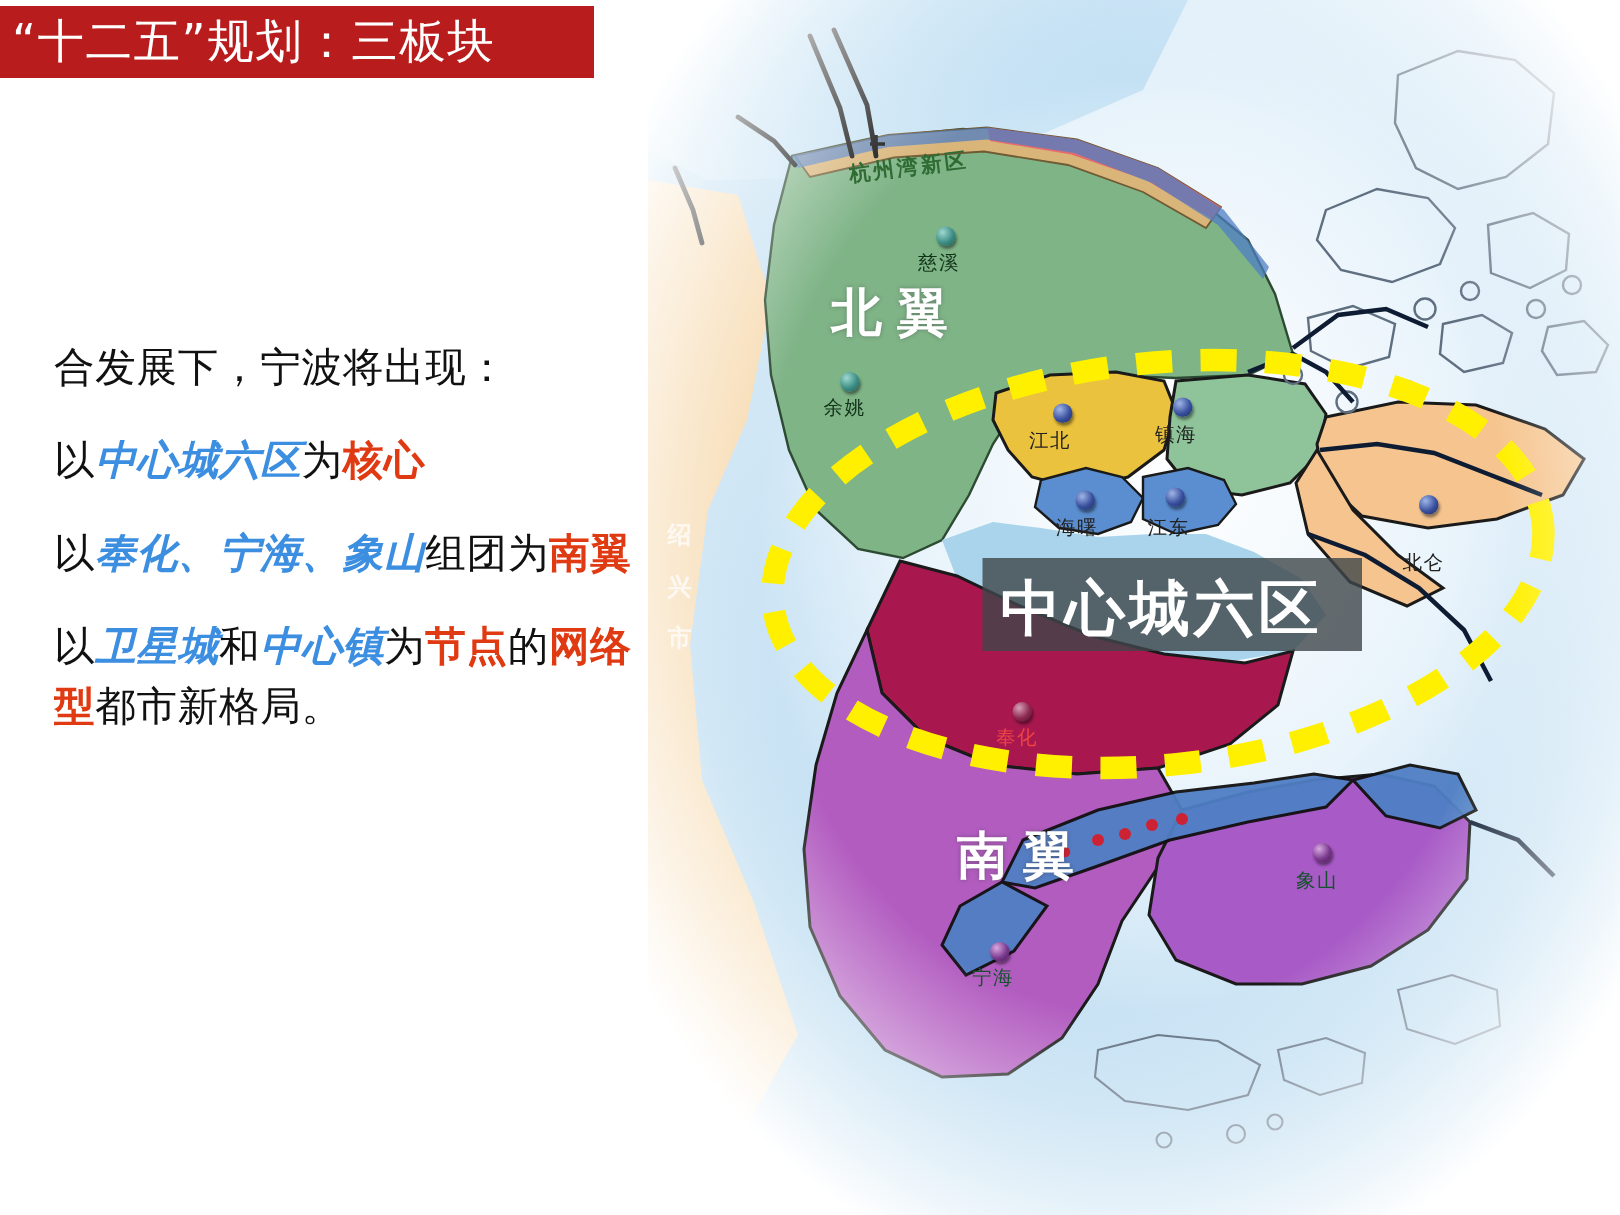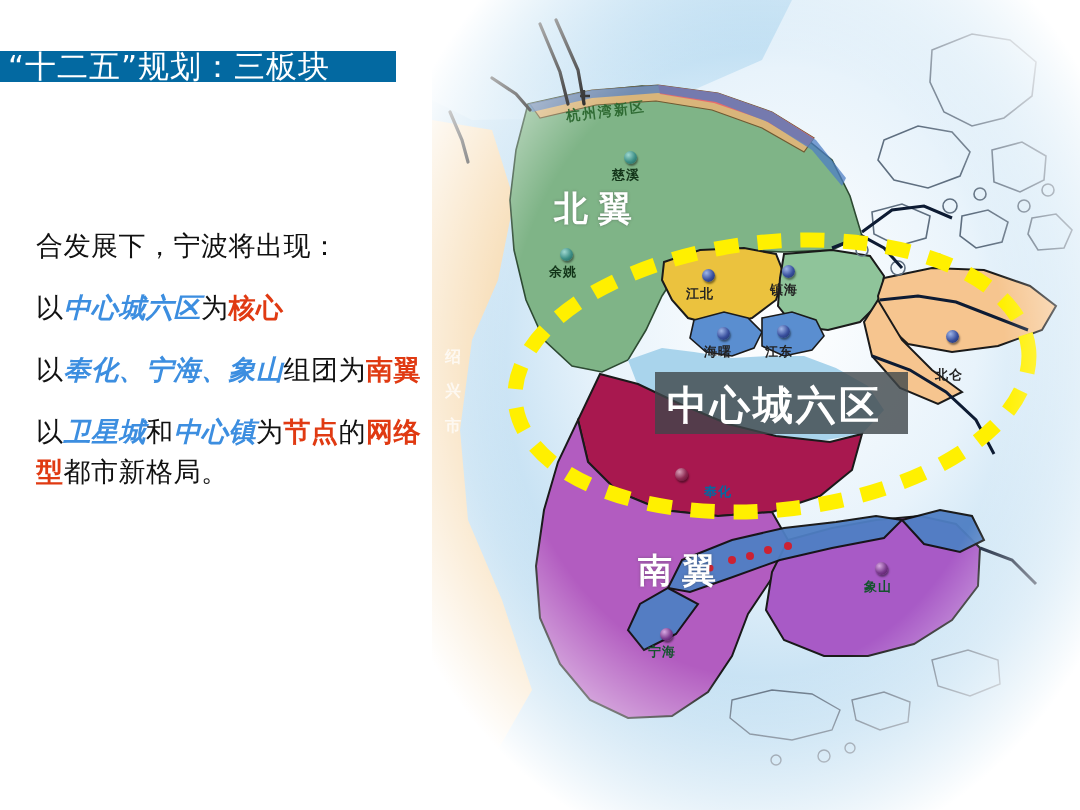--- a/index.html
+++ b/index.html
@@ -14,26 +14,25 @@
     position: relative;
     width: 1080px; height: 810px;
     background: #ffffff;
     overflow: hidden;
   }
 
   
   #title-banner {
     position: absolute;
     left: 0; top: 4px;
-    width: 396px; height: 31px;
-    background: #0369a1;
+    width: 396px; height: 48px;
+    background: #b91c1c;
     display: flex;
     align-items: center;
     padding-left: 8px;
-    margin-top: 47px;
   }
   #title-banner .title-text {
     color: #ffffff;
     font-size: 31px;
     font-weight: 400;
     letter-spacing: 1px;
     white-space: nowrap;
     font-family: "DejaVu Sans", "Liberation Sans", sans-serif;
   }
 
@@ -75,27 +74,27 @@
   .wing-label {
     color: #ffffff;
     font-size: 34px;
     font-weight: bold;
     letter-spacing: 10px;
     text-shadow: 0 0 3px rgba(60,60,60,0.45);
     font-family: "DejaVu Sans", "Liberation Sans", sans-serif;
   }
   .city-label {
     font-size: 13px;
-    font-weight: bold;
+    font-weight: normal;
     color: #222222;
     letter-spacing: 1px;
     font-family: "DejaVu Sans", "Liberation Sans", sans-serif;
   }
   .city-label.dark-green { color: #123318; }
-  .city-label.crimson    { color: #0369a1; margin-left: 40px; }
+  .city-label.crimson    { color: #ef4444; }
   .city-label.purple     { color: #14532d; }
 
   .hz-newzone {
     font-size: 14px;
     font-weight: bold;
     color: #2f6b33;
     letter-spacing: 2px;
     transform: rotate(-7deg);
     font-family: "DejaVu Sans", "Liberation Sans", sans-serif;
   }

